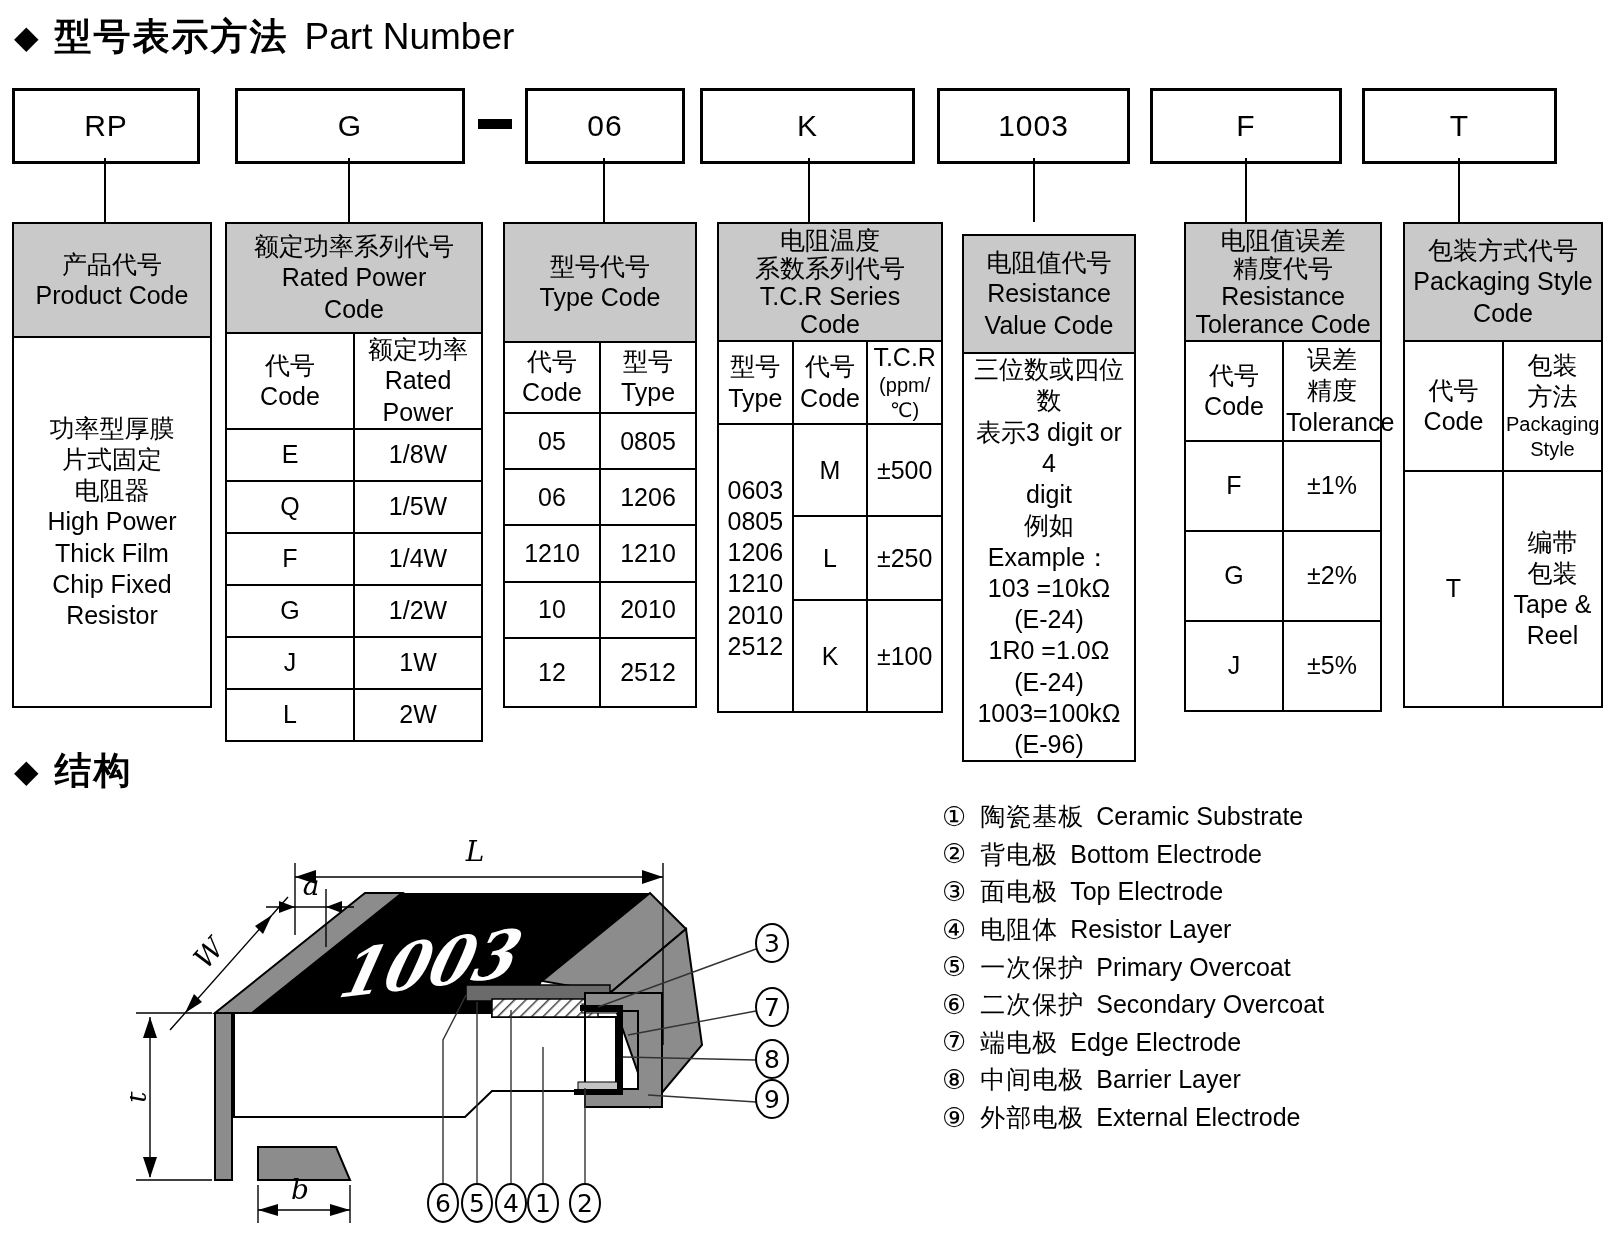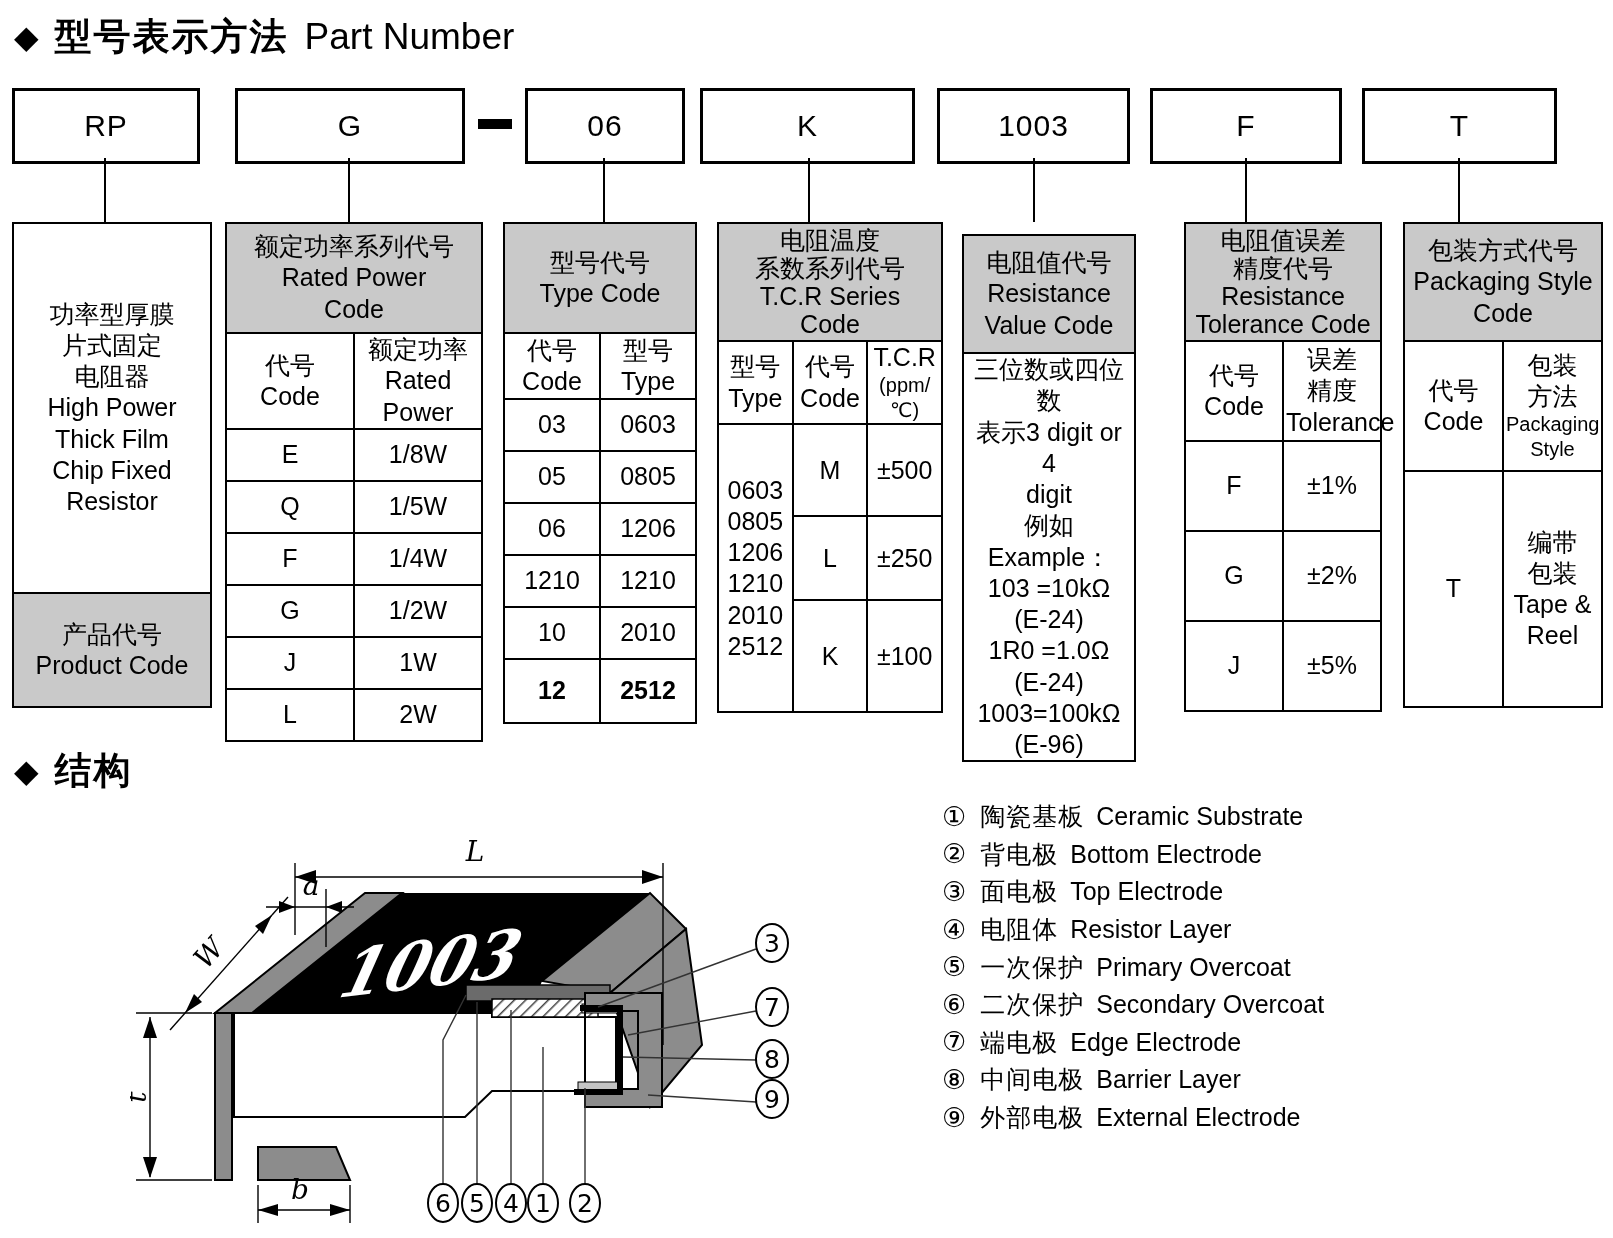--- a/index.html
+++ b/index.html
@@ -71,36 +71,36 @@
   <div class="conn" style="left:603px;"></div>
   <div class="conn" style="left:808px;"></div>
   <div class="conn" style="left:1033px;"></div>
   <div class="conn" style="left:1245px;"></div>
   <div class="conn" style="left:1458px;"></div>
 
   <div class="tblwrap" style="left:12px;">
     <table class="t" style="width:200px;height:486px;">
       <tbody>
           <tr>
+            <td class="hdr" style="height:112px;">
+        <div>产品代号</div>
+              <div>Product Code</div>
+      </td>
+          </tr>
+      <tr>
             <td class="bodylines">
         <div>功率型厚膜</div>
         <div>片式固定</div>
         <div>电阻器</div>
         <div>High Power</div>
         <div>Thick Film</div>
         <div>Chip Fixed</div>
         <div>Resistor</div>
       </td>
           </tr>
-      <tr>
-            <td class="hdr" style="height:112px;">
-        <div>产品代号</div>
-              <div>Product Code</div>
-      </td>
-          </tr>
     </tbody>
       </table>
   </div>
 
   <div class="tblwrap" style="left:225px;">
     <table class="t" style="width:258px;height:486px;">
       <tbody>
           <tr>
             <td class="hdr" colspan="2" style="height:108px;">
         <div>额定功率系列代号</div>
@@ -159,40 +159,36 @@
         <td class="sub" style="width:80px;">
               <div>代号</div>
               <div>Code</div>
             </td>
         <td class="sub">
               <div>型号</div>
               <div>Type</div>
             </td>
       </tr>
       <tr style="height:52px;">
-            <td>03</td>
-            <td>0603</td>
-          </tr>
-      <tr style="height:52px;">
             <td>05</td>
             <td>0805</td>
           </tr>
       <tr style="height:52px;">
             <td>06</td>
             <td>1206</td>
           </tr>
       <tr style="height:52px;">
             <td>1210</td>
             <td>1210</td>
           </tr>
       <tr style="height:52px;padding-left:20px;">
             <td>10</td>
             <td>2010</td>
           </tr>
-      <tr style="height:64px;font-weight:bold;">
+      <tr style="height:64px;">
             <td>12</td>
             <td>2512</td>
           </tr>
     </tbody>
       </table>
   </div>
 
   <div class="tblwrap" style="left:717px;">
     <table class="t" style="width:226px;height:486px;">
       <tbody>

